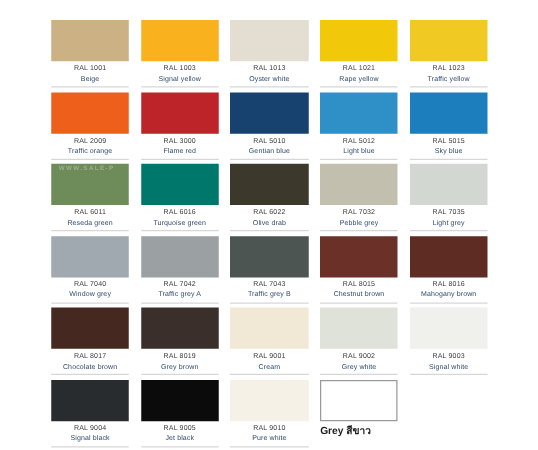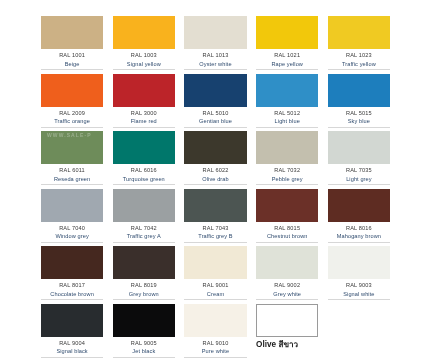--- a/index.html
+++ b/index.html
@@ -311,21 +311,21 @@
       <div class="cell">
         <div class="swatch" style="background: rgb(246, 241, 231);"></div>
         <div class="caption">
           <span class="code">RAL 9010</span>
           <span class="name">Pure white</span>
         </div>
       </div>
       <div class="cell">
         <div class="swatch outlined"></div>
         <div class="caption plain">
-          <span class="name">Olive สีขาว</span>
+          <span class="name">Grey สีขาว</span>
         </div>
       </div>
       <div class="cell empty">
         <div class="swatch" style="background: transparent;"></div>
         <div class="caption"></div>
       </div>
     </div>
   </div>
 
 </body></html>

